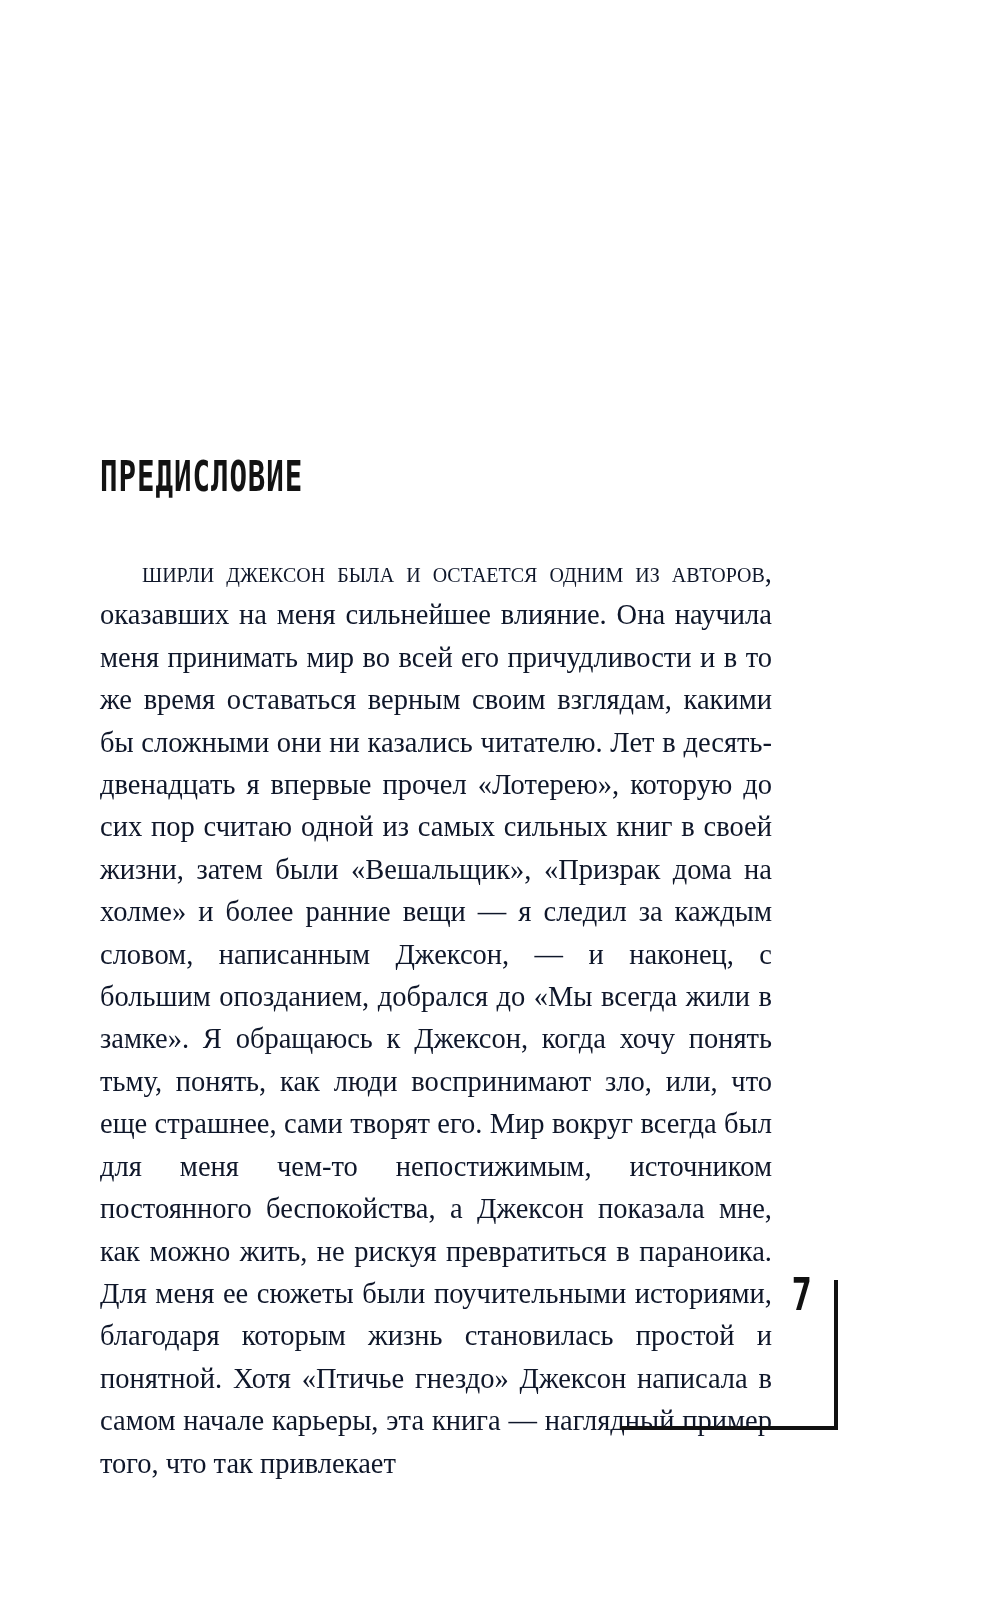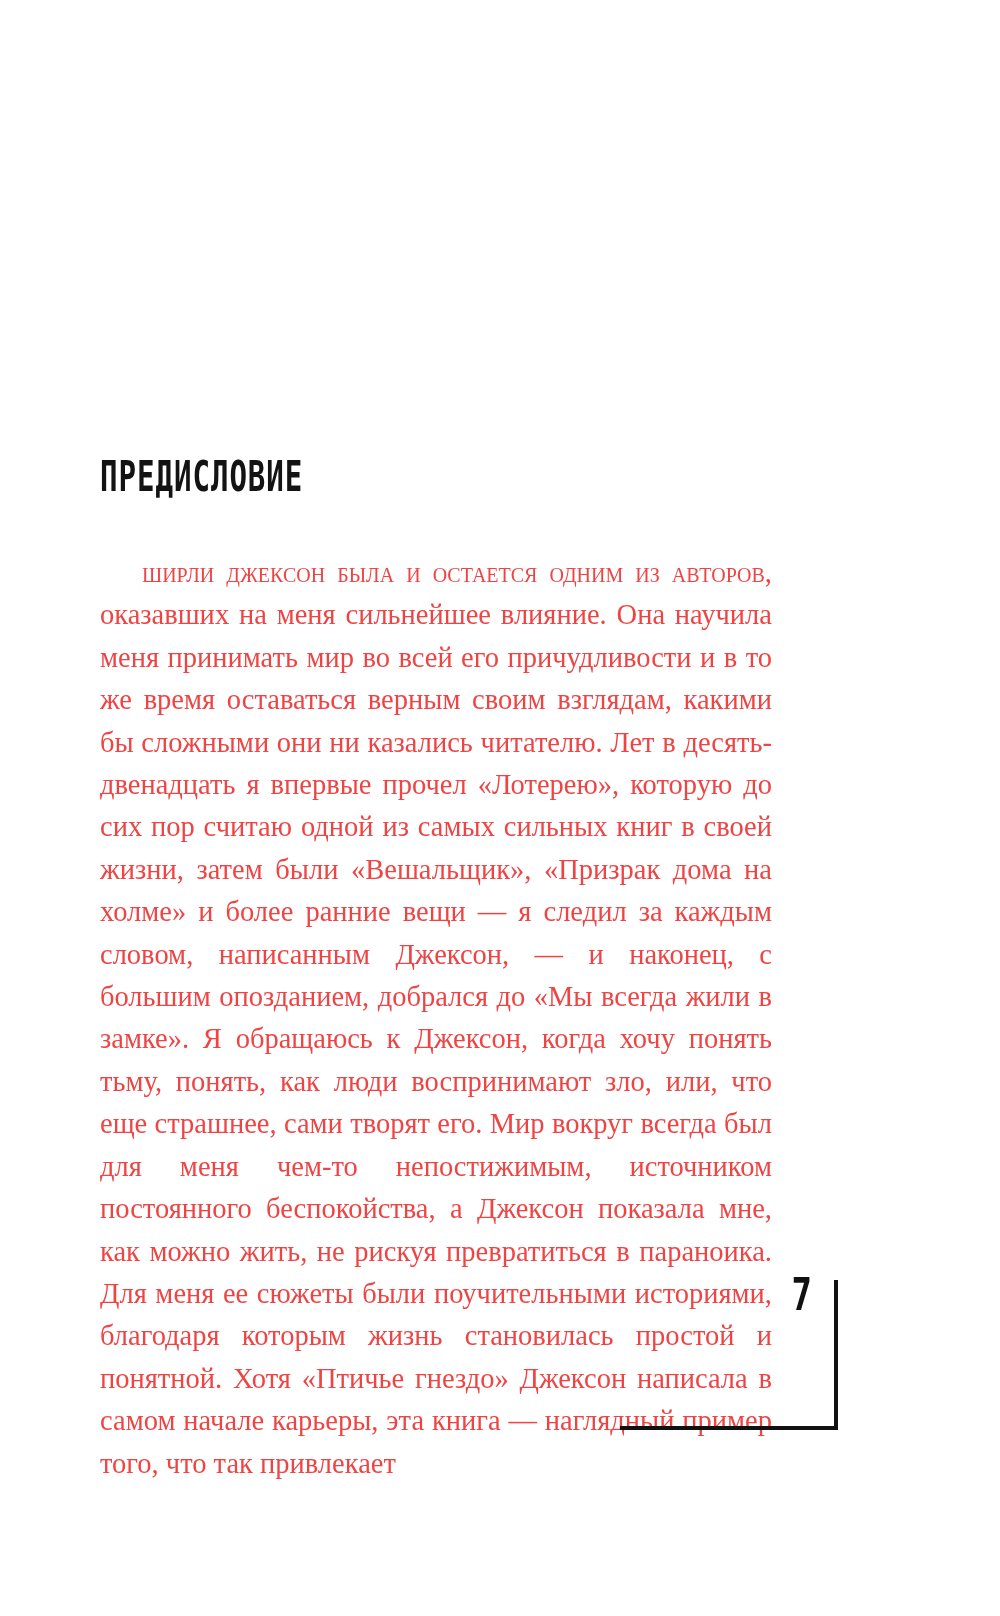--- a/index.html
+++ b/index.html
@@ -33,21 +33,21 @@
     margin: 0 0 64px 0;
     color: #131313;
     white-space: nowrap;
   }
   .body-text {
     font-size: 28.5px;
     line-height: 42.4px;
     text-align: justify;
     text-justify: inter-word;
     margin: 0;
-    color: #ef4444;
+    color: #0f172a;
     hyphens: manual;
   }
   .body-text .smallcaps {
     font-variant: small-caps;
     text-transform: lowercase;
   }
   .first-line-indent {
     display: inline-block;
     width: 42px;
   }

